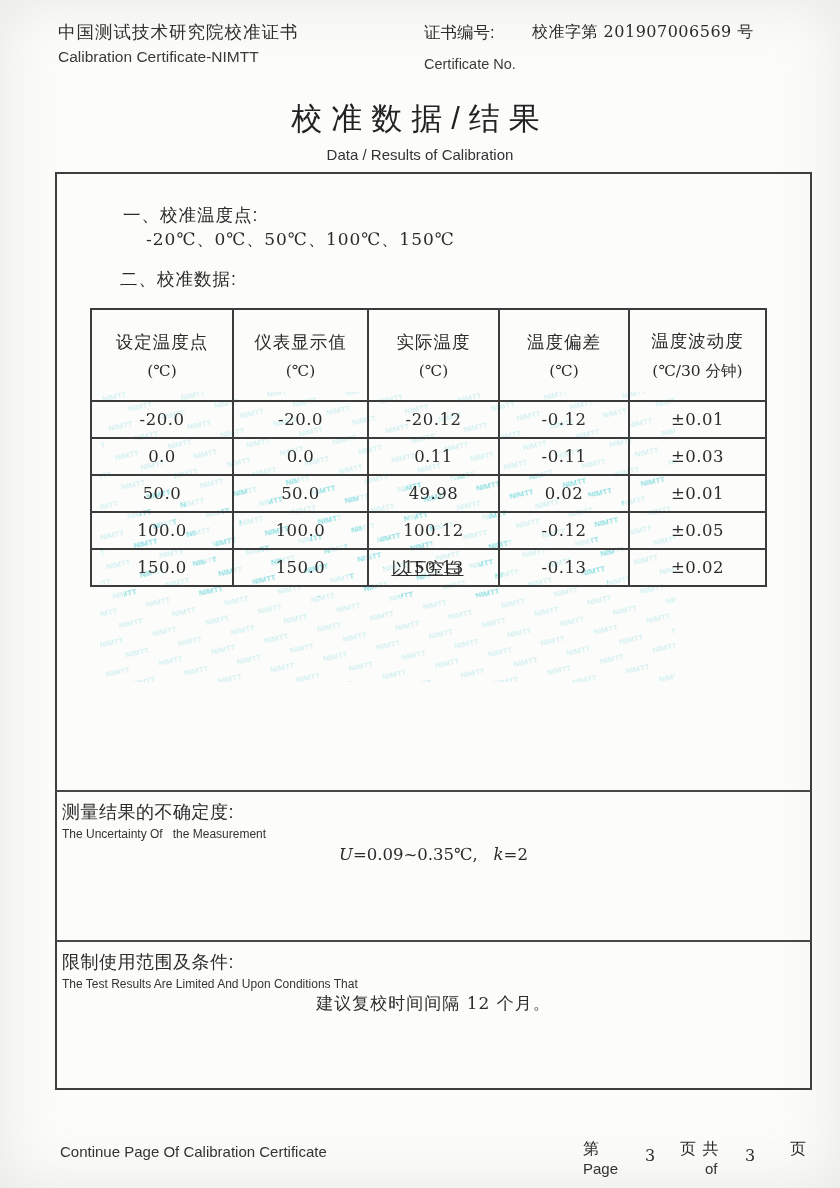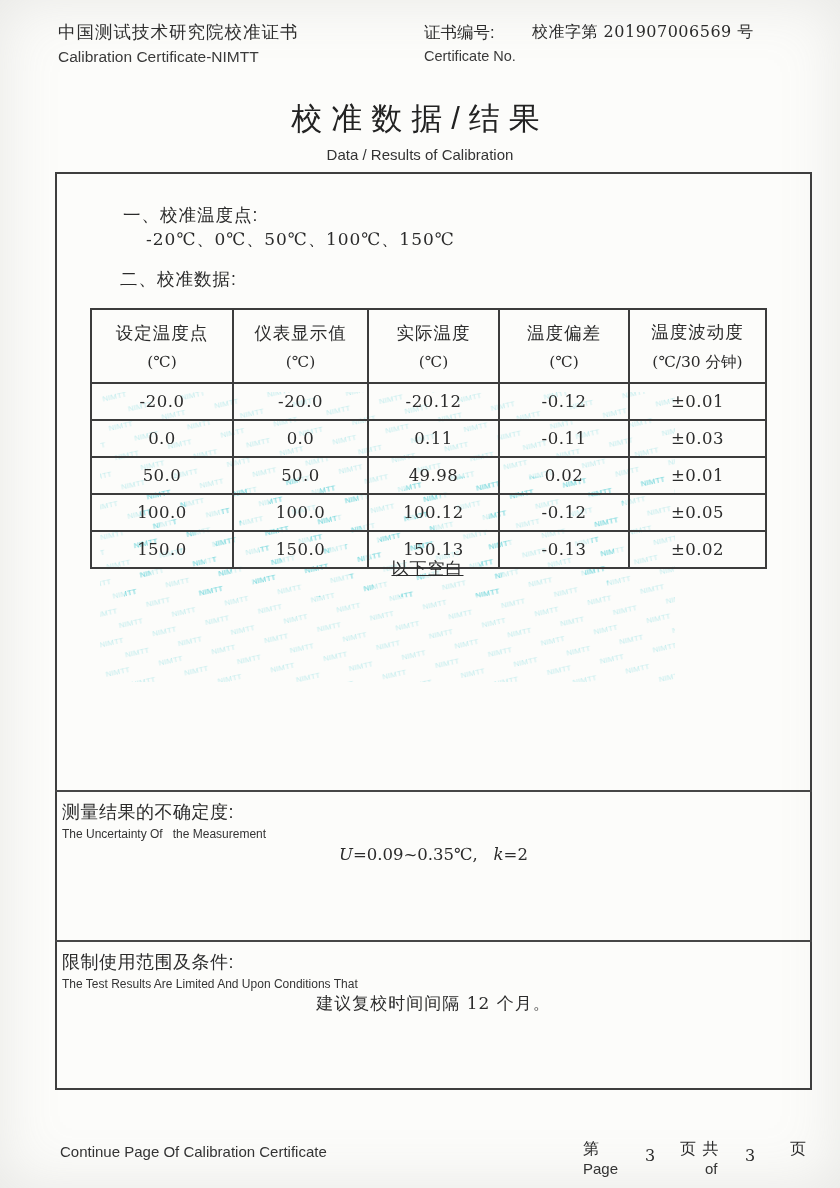--- a/index.html
+++ b/index.html
@@ -10,38 +10,38 @@
     font-family:"Liberation Sans", sans-serif; color:#2b2b2b;
     box-shadow: inset 0 0 60px rgba(140,140,135,0.18);
   }
   .abs { position:absolute; }
   .serif { font-family:"DejaVu Serif","Liberation Serif",serif; }
 
   
   .org-cn { font-size:17.5px; letter-spacing:1px; color:#2e2e2e; }
   .org-en { font-size:15.5px; color:#3a3a3a; margin-top:4px; }
   .cert-label-cn { font-size:16.5px; }
-  .cert-label-en { font-size:14.5px; margin-top:4px; color:#3a3a3a; }
+  .cert-label-en { font-size:14.5px; margin-top:12px; color:#3a3a3a; }
   .cert-no { font-size:16px; letter-spacing:0.5px; }
 
   
   .title-cn { width:100%; text-align:center; font-size:31px; font-weight:500; letter-spacing:9px; color:#222; }
   .title-en { width:100%; text-align:center; font-size:15px; color:#333; }
 
   
   .main-box { border:2px solid #3e3e3e; }
   .divider { height:2px; background:#474747; }
 
   .sec-heading { font-size:17.5px; letter-spacing:1px; }
   .sec-points  { font-size:17px; letter-spacing:1px; }
 
   
   table { border-collapse:collapse; table-layout:fixed; }
   th, td { border:2px solid #3c3c3c; text-align:center; vertical-align:middle; background:transparent; }
-  th { height:74px; font-weight:normal; }
+  th { height:92px; font-weight:normal; }
   th .h1 { font-size:17.5px; letter-spacing:1px; }
   th .h2 { font-size:15.5px; margin-top:8px; font-family:"DejaVu Serif","Liberation Serif",serif; }
   td { height:37px; font-size:16.5px; font-family:"DejaVu Serif","Liberation Serif",serif; letter-spacing:0.5px; }
   .blank-note { text-align:center; font-size:17px; letter-spacing:1px; }
 
   
   .block-cn { font-size:18px; letter-spacing:0.5px; }
   .block-en { font-size:12px; color:#343434; margin-top:3px; white-space:pre; }
   .formula { text-align:center; font-size:16.5px; }
   .formula .it { font-style:italic; }

